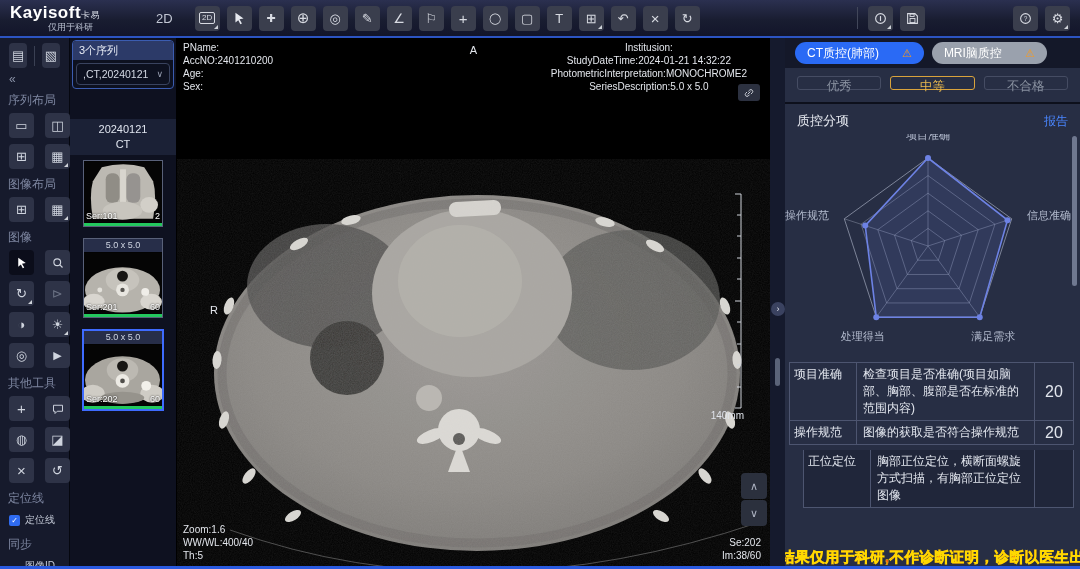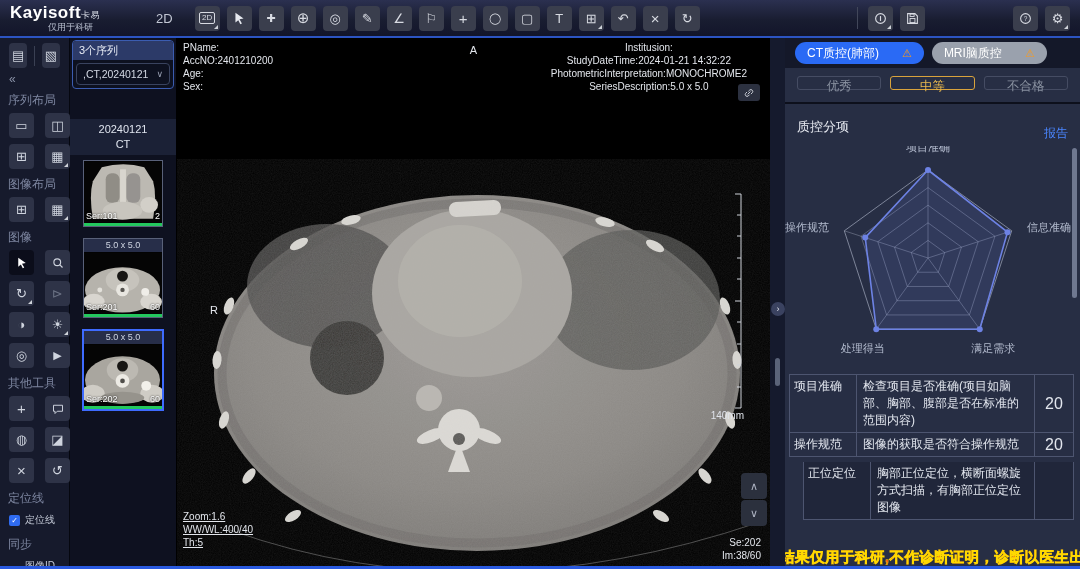--- a/index.html
+++ b/index.html
@@ -60,21 +60,21 @@
   .thumb .cnt{position:absolute;right:2px;bottom:5px;color:#fff;font-size:9px;text-shadow:0 0 2px #000;}
   .thumb .bar{height:3px;background:#23c85e;}
   
   .viewport{position:absolute;left:177px;top:38px;width:593px;bottom:0;background:#000;overflow:hidden;z-index:5;}
   .ct-svg{position:absolute;left:0;top:0;}
   .ov{position:absolute;color:#e3e6ec;font-size:10px;line-height:13px;z-index:6;}
   .ov-tl{left:6px;top:3px;}
   .ov-tr{right:23px;top:3px;text-align:center;}
   .ov-a{top:6px;left:50%;transform:translateX(-50%);font-size:11px;}
   .ov-r{left:33px;top:266px;font-size:11px;}
-  .ov-bl{left:6px;bottom:20px;text-decoration:underline;}
+  .ov-bl{left:6px;bottom:7px;}
   .ov-br{right:9px;bottom:7px;text-align:right;}
   .link-btn{position:absolute;right:10px;top:46px;width:22px;height:17px;background:#2c3140;border-radius:3px;
             display:flex;align-items:center;justify-content:center;z-index:7;}
   .ruler{position:absolute;right:26px;top:155px;z-index:6;}
   .ruler-label{position:absolute;right:26px;top:372px;color:#dfe3ea;font-size:10px;z-index:6;}
   .stepper{position:absolute;right:3px;bottom:42px;width:26px;z-index:8;}
   .stepbtn{width:26px;height:26px;background:#2b303d;border:none;border-radius:4px;color:#aeb4c2;font-size:11px;
            display:flex;align-items:center;justify-content:center;margin-bottom:1px;padding:0;}
   
   .dstrip{position:absolute;left:770px;top:38px;width:15px;bottom:0;background:#151a2d;z-index:9;}
@@ -88,21 +88,21 @@
   .pill.active{background:#2a6af5;}
   .pill.inactive{background:#9aa1ad;}
   .warn{color:#f59b22;font-size:11px;line-height:1;}
   .score-row{padding:9px 12px 3px;font-size:13px;color:#ccd2de;}
   .score-val{color:#f49d1a;font-weight:bold;}
   .grades{display:flex;gap:9px;padding:8px 12px 12px;}
   .grade{flex:1;height:14px;border:1px solid #454c63;border-radius:3px;background:transparent;color:#8a92a1;font-size:12.5px;}
   .grade.sel{border-color:#d9a33c;color:#eab94e;}
   .qc-divider{height:2px;background:#0d101c;}
   .sec-head{display:flex;justify-content:space-between;align-items:center;padding:8px 12px 4px;font-size:13px;color:#e8ebf2;}
-  .report{color:#4a86ff;font-size:12px;text-decoration:none;margin-top:13px;}
+  .report{color:#4a86ff;font-size:12px;text-decoration:none;}
   .radar-wrap{position:relative;height:222px;}
   .qc-scroll{position:absolute;right:3px;top:2px;width:5px;height:150px;background:#6f7890;border-radius:3px;}
   .qc-table{margin:6px 6px 0 4px;font-size:12px;color:#e2e6ee;}
   .trow{display:flex;border:1px solid #4d5570;border-top:none;align-items:stretch;}
   .trow.first{border-top:1px solid #4d5570;}
   .tc-label{width:58px;padding:3px 4px;border-right:1px solid #4d5570;flex-shrink:0;line-height:16px;}
   .tc-desc{flex:1;padding:3px 6px;border-right:1px solid #4d5570;line-height:17px;}
   .tc-score{width:38px;display:flex;align-items:center;justify-content:center;font-size:16px;flex-shrink:0;}
   .sub-rows{margin:5px 0 0 14px;background:#20263a;}
   .penalty{color:#e8362a;font-weight:bold;}

